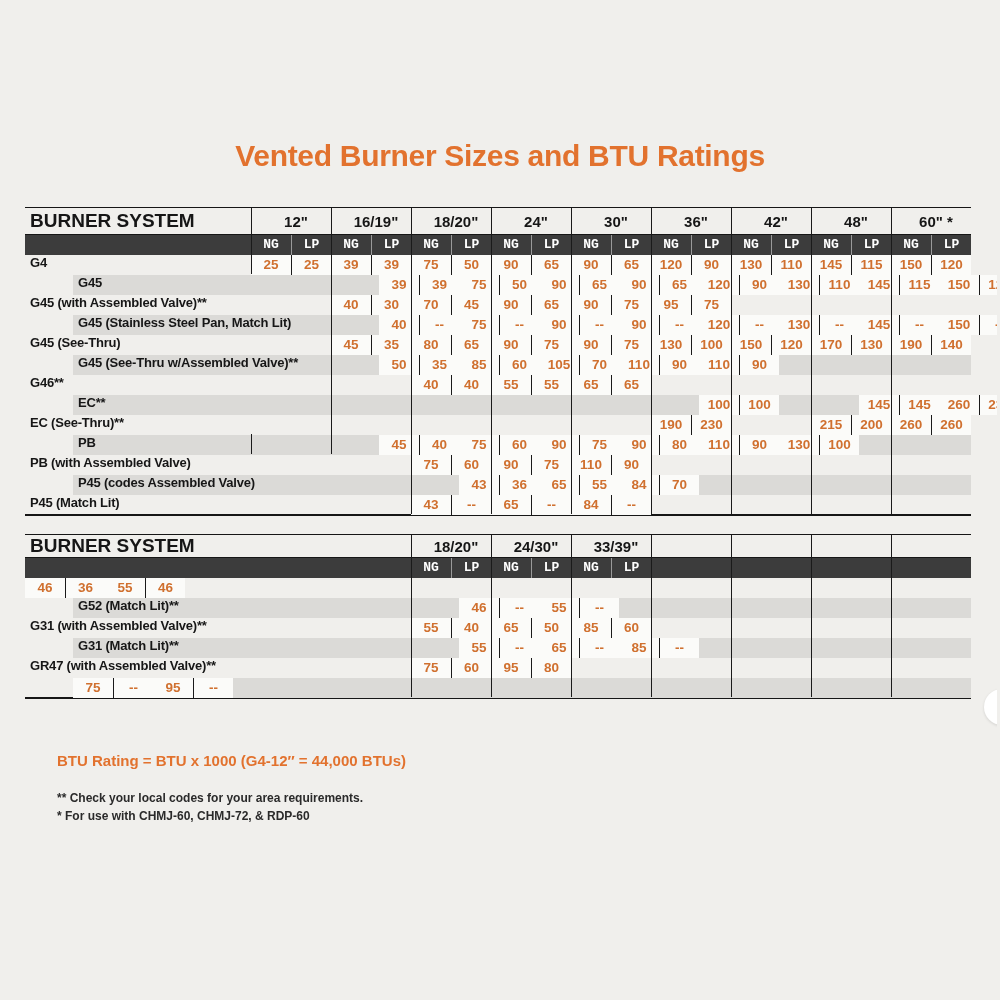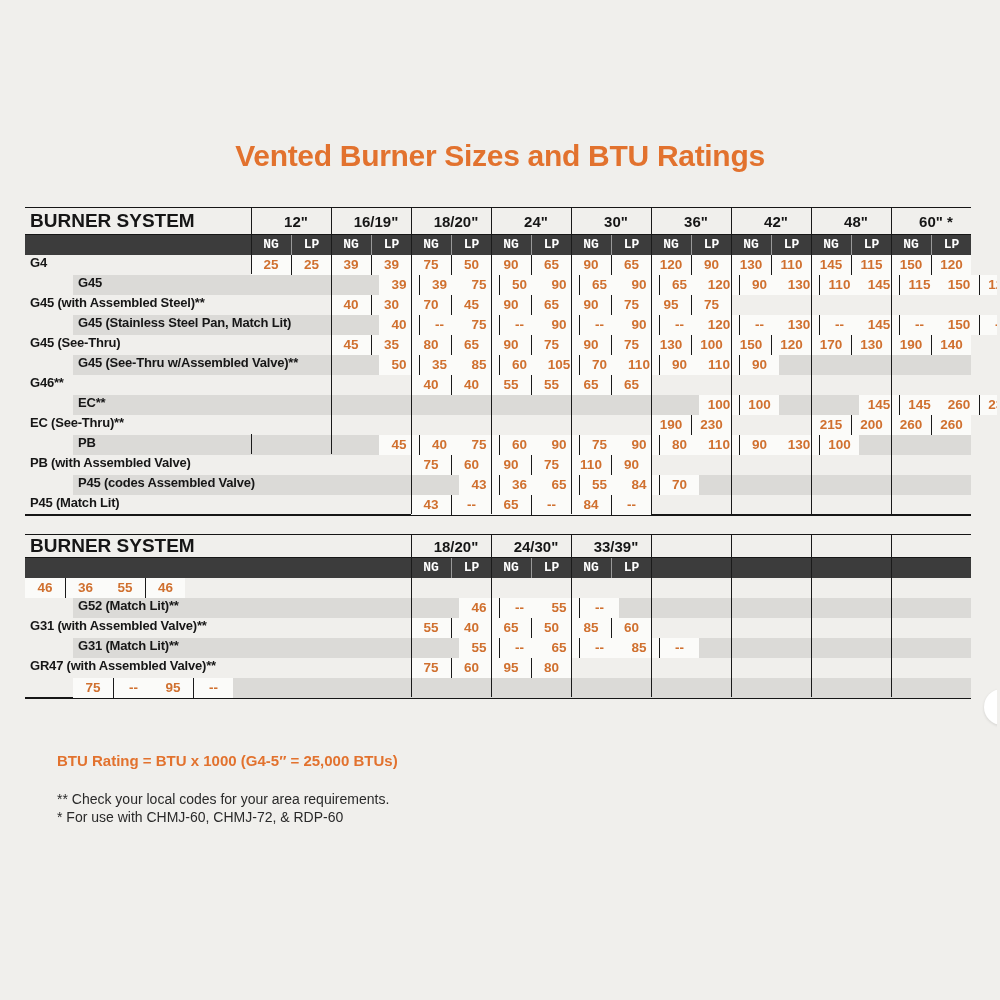--- a/index.html
+++ b/index.html
@@ -31,21 +31,21 @@
   .rlabel{font-size:13px;font-weight:700;color:#161616;padding-left:5px;letter-spacing:-0.2px;
           white-space:nowrap;box-sizing:border-box;}
   .vcell{width:40px;flex:0 0 40px;height:20px;line-height:20px;text-align:center;
          font-size:13.5px;font-weight:700;color:#d0702f;box-sizing:border-box;}
   .vcell.filled{background:#fbfbf9;}
   .vcell.divider{border-left:1px solid #1a1a1a;}
 
   .vline{position:absolute;width:1px;background:#1a1a1a;z-index:5;}
 
   .orange-note{position:absolute;left:57px;top:752px;font-size:15px;font-weight:700;color:#e2722e;}
-  .fnote{position:absolute;left:57px;font-size:14px;color:#2a2a2a;}
+  .fnote{position:absolute;left:57px;font-size:12px;color:#2a2a2a;font-weight:bold;}
   .fnote1{top:791px;}
   .fnote2{top:809px;}
 
   .fab{position:absolute;left:984px;top:689px;width:36px;height:36px;border-radius:50%;
        background:#ffffff;box-shadow:0 1px 3px rgba(0,0,0,0.12);}
 </style>
 </head>
 <body>
 
 <div class="canvas">
@@ -121,21 +121,21 @@
         <div class="vcell filled">120</div>
         <div class="vcell filled divider">90</div>
         <div class="vcell filled">130</div>
         <div class="vcell filled divider">110</div>
         <div class="vcell filled">145</div>
         <div class="vcell filled divider">115</div>
         <div class="vcell filled">150</div>
         <div class="vcell filled divider">120</div>
       </div>
       <div class="drow">
-        <div class="rlabel">G45 (with Assembled Steel)**</div>
+        <div class="rlabel">G45 (with Assembled Valve)**</div>
         <div class="vcell"></div>
         <div class="vcell"></div>
         <div class="vcell filled">40</div>
         <div class="vcell filled divider">30</div>
         <div class="vcell filled">70</div>
         <div class="vcell filled divider">45</div>
         <div class="vcell filled">90</div>
         <div class="vcell filled divider">65</div>
         <div class="vcell filled">90</div>
         <div class="vcell filled divider">75</div>
@@ -495,18 +495,18 @@
       </div>
       <div class="vline" style="left: 386px; top: 0px; height: 162px;"></div>
       <div class="vline" style="left: 466px; top: 0px; height: 162px;"></div>
       <div class="vline" style="left: 546px; top: 0px; height: 162px;"></div>
       <div class="vline" style="left: 626px; top: 0px; height: 162px;"></div>
       <div class="vline" style="left: 706px; top: 0px; height: 162px;"></div>
       <div class="vline" style="left: 786px; top: 0px; height: 162px;"></div>
       <div class="vline" style="left: 866px; top: 0px; height: 162px;"></div>
     </section>
 
-  <div class="orange-note">BTU Rating = BTU x 1000 (G4-5″ = 25,000 BTUs)</div>
+  <div class="orange-note">BTU Rating = BTU x 1000 (G4-12″ = 44,000 BTUs)</div>
   <div class="fnote fnote1">** Check your local codes for your area requirements.</div>
   <div class="fnote fnote2">* For use with CHMJ-60, CHMJ-72, &amp; RDP-60</div>
 
   <div class="fab"></div>
 </div>
 
 </body></html>

